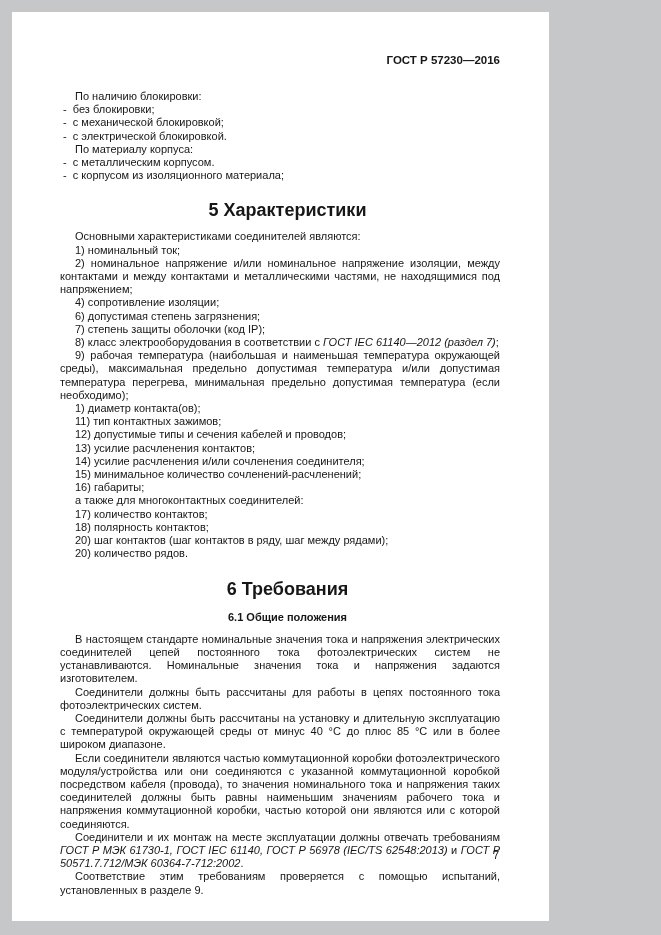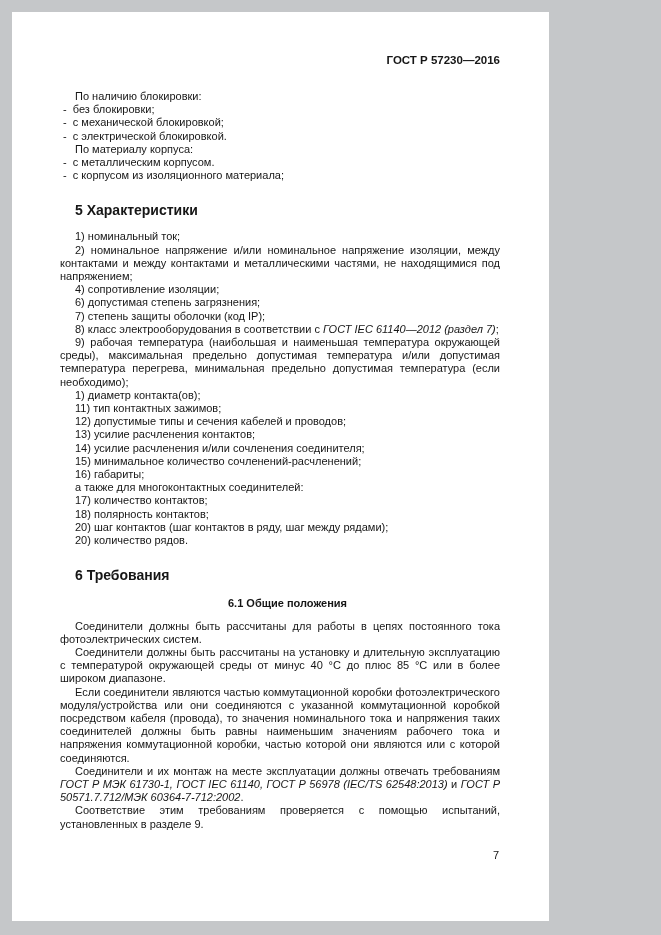--- a/index.html
+++ b/index.html
@@ -29,24 +29,24 @@
   .doc-body {
     color: #161616;
     font-size: 11px;
     line-height: 13.2px;
   }
   .blk { text-align: justify; }
   .blk.para { text-indent: 15px; }
   .blk.dash { text-indent: 3px; }
   .blk.h1 {
     font-weight: bold;
-    font-size: 14px;
+    font-size: 18px;
     line-height: 15px;
     text-indent: 15px;
-    text-align: left;
+    text-align: center;
     margin: 21px 0 12px 0;
   }
   .blk.h2 {
     font-weight: bold;
     font-size: 11px;
     text-indent: 15px;
     text-align: center;
     margin: 14px 0 9px 0;
   }
   .it { font-style: italic; }
@@ -66,20 +66,21 @@
     <div class="doc-header">ГОСТ Р 57230—2016</div>
     <div class="doc-body">
         <div class="blk para"><span>По наличию блокировки:</span></div>
         <div class="blk dash"><span>-&nbsp; без блокировки;</span></div>
         <div class="blk dash"><span>-&nbsp; с механической блокировкой;</span></div>
         <div class="blk dash"><span>-&nbsp; с электрической блокировкой.</span></div>
         <div class="blk para"><span>По материалу корпуса:</span></div>
         <div class="blk dash"><span>-&nbsp; с металлическим корпусом.</span></div>
         <div class="blk dash"><span>-&nbsp; с корпусом из изоляционного материала;</span></div>
         <div class="blk h1"><span>5 Характеристики</span></div>
+        <div class="blk para"><span>Основными характеристиками соединителей являются:</span></div>
         <div class="blk para"><span>1) номинальный ток;</span></div>
         <div class="blk para"><span>2) номинальное напряжение и/или номинальное напряжение изоляции, между контактами и между контактами и металлическими частями, не находящимися под напряжением;</span></div>
         <div class="blk para"><span>4) сопротивление изоляции;</span></div>
         <div class="blk para"><span>6) допустимая степень загрязнения;</span></div>
         <div class="blk para"><span>7) степень защиты оболочки (код IP);</span></div>
         <div class="blk para"><span>8) класс электрооборудования в соответствии с </span><span class="it">ГОСТ IEC 61140—2012 (раздел 7)</span><span>;</span></div>
         <div class="blk para"><span>9) рабочая температура (наибольшая и наименьшая температура окружающей среды), максимальная предельно допустимая температура и/или допустимая температура перегрева, минимальная предельно допустимая температура (если необходимо);</span></div>
         <div class="blk para"><span>1) диаметр контакта(ов);</span></div>
         <div class="blk para"><span>11) тип контактных зажимов;</span></div>
         <div class="blk para"><span>12) допустимые типы и сечения кабелей и проводов;</span></div>
@@ -87,20 +88,21 @@
         <div class="blk para"><span>14) усилие расчленения и/или сочленения соединителя;</span></div>
         <div class="blk para"><span>15) минимальное количество сочленений-расчленений;</span></div>
         <div class="blk para"><span>16) габариты;</span></div>
         <div class="blk para"><span>а также для многоконтактных соединителей:</span></div>
         <div class="blk para"><span>17) количество контактов;</span></div>
         <div class="blk para"><span>18) полярность контактов;</span></div>
         <div class="blk para"><span>20) шаг контактов (шаг контактов в ряду, шаг между рядами);</span></div>
         <div class="blk para"><span>20) количество рядов.</span></div>
         <div class="blk h1"><span>6 Требования</span></div>
         <div class="blk h2"><span>6.1 Общие положения</span></div>
+        <div class="blk para"><span>В настоящем стандарте номинальные значения тока и напряжения электрических соединителей цепей постоянного тока фотоэлектрических систем не устанавливаются. Номинальные значения тока и напряжения задаются изготовителем.</span></div>
         <div class="blk para"><span>Соединители должны быть рассчитаны для работы в цепях постоянного тока фотоэлектрических систем.</span></div>
         <div class="blk para"><span>Соединители должны быть рассчитаны на установку и длительную эксплуатацию с температурой окружающей среды от минус 40 °С до плюс 85 °С или в более широком диапазоне.</span></div>
         <div class="blk para"><span>Если соединители являются частью коммутационной коробки фотоэлектрического модуля/устройства или они соединяются с указанной коммутационной коробкой посредством кабеля (провода), то значения номинального тока и напряжения таких соединителей должны быть равны наименьшим значениям рабочего тока и напряжения коммутационной коробки, частью которой они являются или с которой соединяются.</span></div>
         <div class="blk para"><span>Соединители и их монтаж на месте эксплуатации должны отвечать требованиям </span><span class="it">ГОСТ Р МЭК 61730-1, ГОСТ IEC 61140, ГОСТ Р 56978 (IEC/TS 62548:2013)</span><span> и </span><span class="it">ГОСТ Р 50571.7.712/МЭК 60364-7-712:2002</span><span>.</span></div>
         <div class="blk para"><span>Соответствие этим требованиям проверяется с помощью испытаний, установленных в разделе 9.</span></div>
       </div>
     <div class="page-number">7</div>
   </div>
 </div>
 

